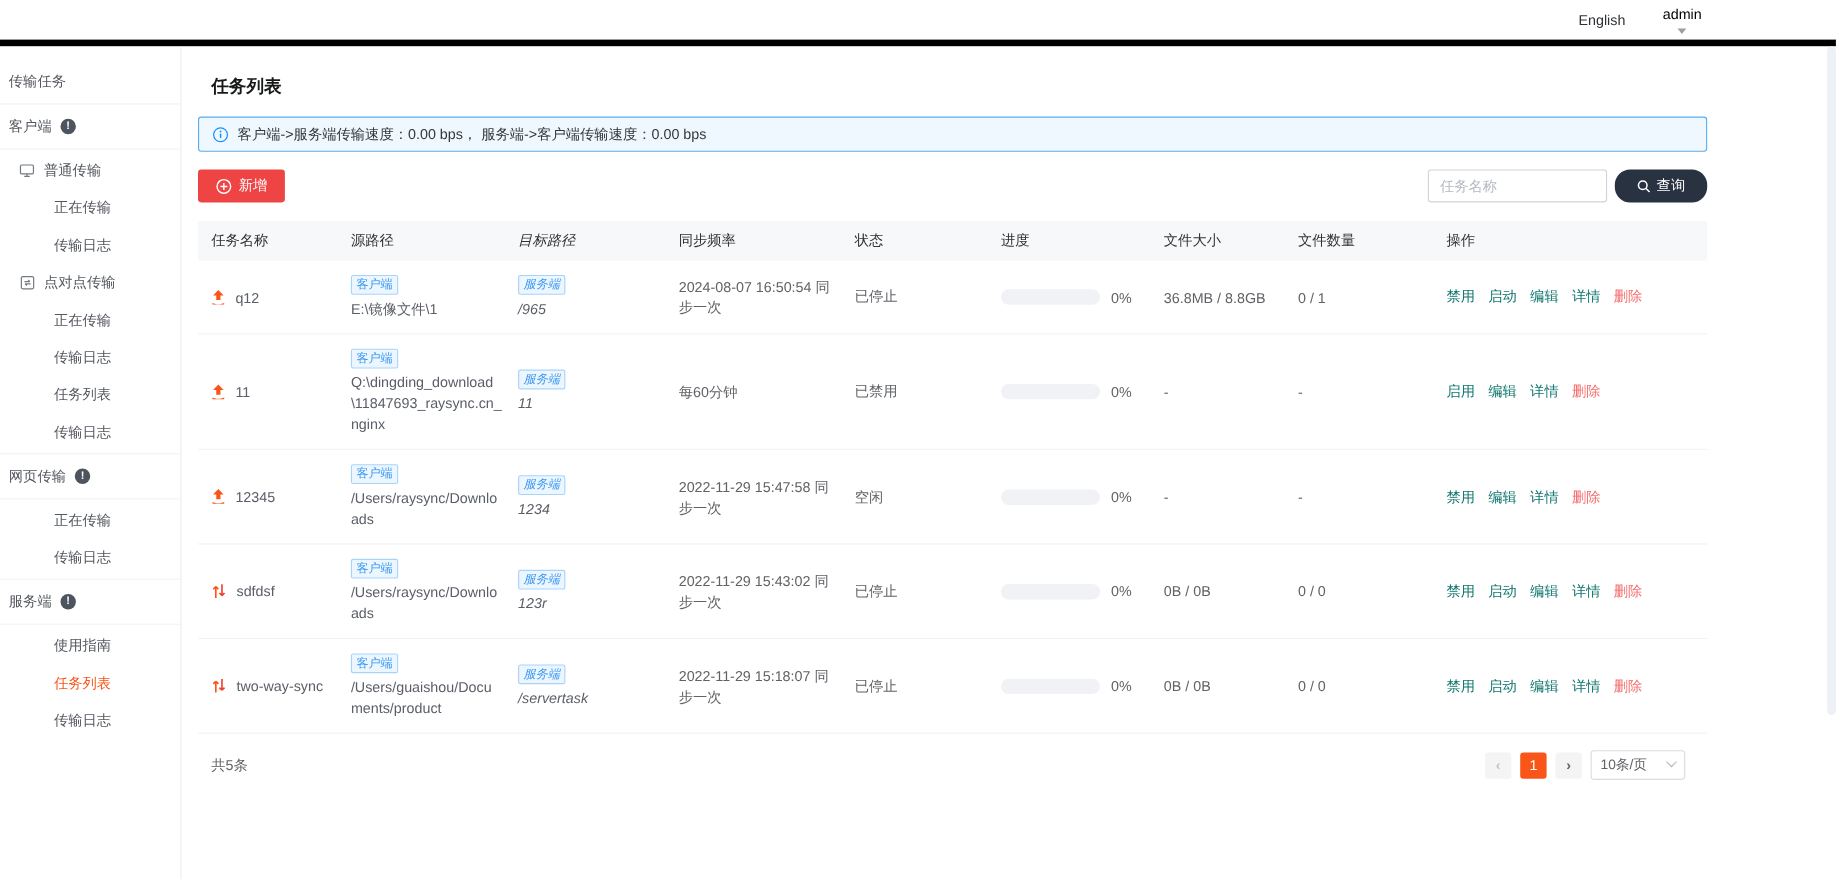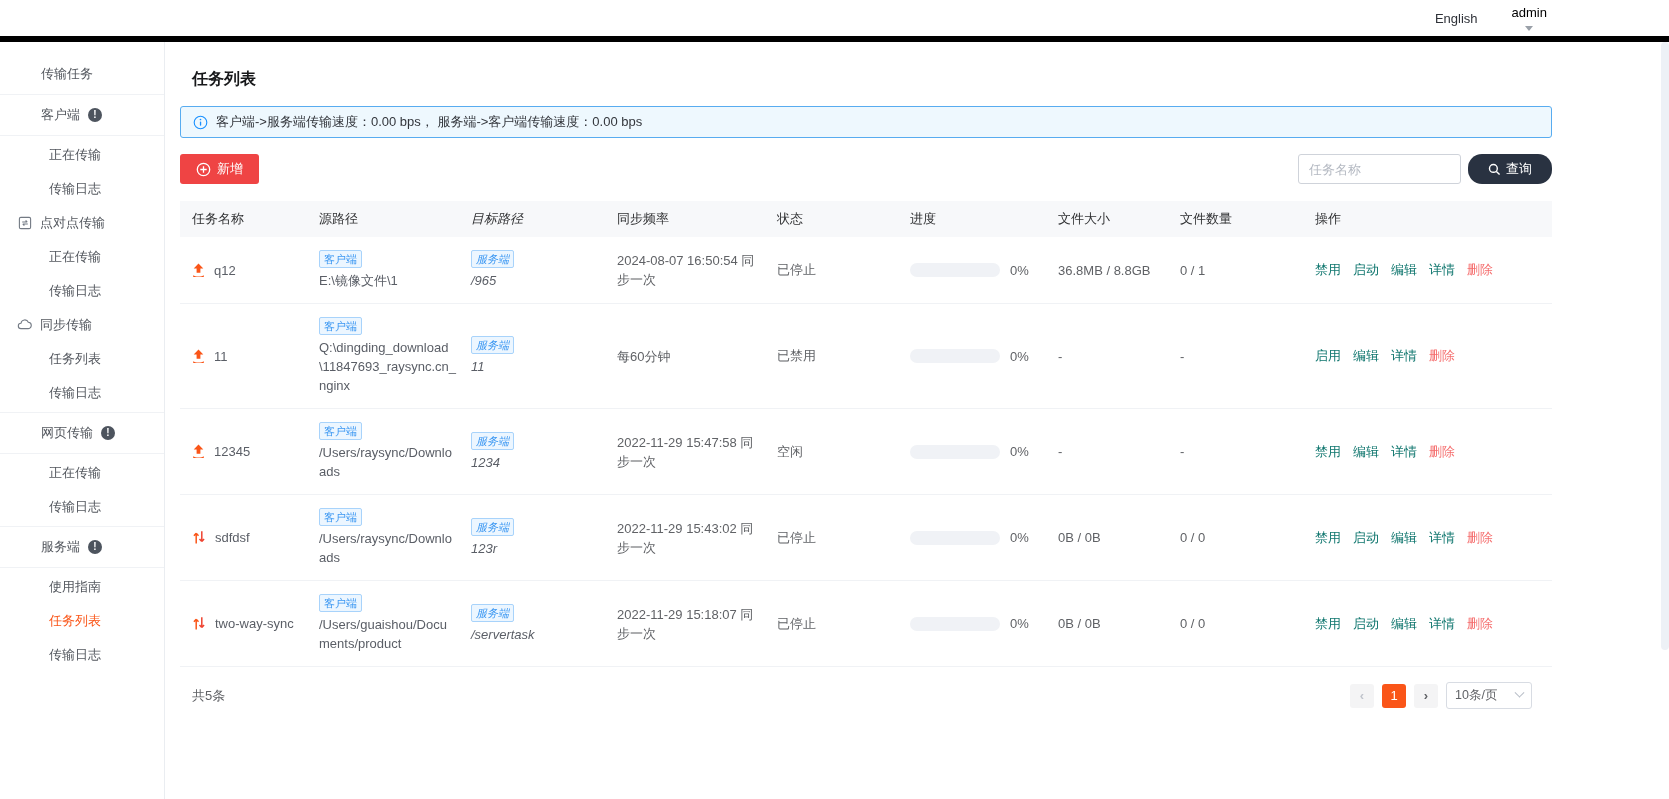--- a/index.html
+++ b/index.html
@@ -14,21 +14,21 @@
   .topbar .lang { color:#2e3138; cursor:pointer; }
   .topbar .user { color:#000000; display:flex; align-items:center; gap:6px; cursor:pointer;flex-direction:column; }
   .caret-down { width:0; height:0; border-left:4px solid transparent; border-right:4px solid transparent;
                 border-top:5px solid #9aa0a8; display:inline-block; }
   
   .layout { display:flex; height:757px; }
   .sidebar { width:165px; border-right:1px solid #eaedf1; padding-top:12px; flex-shrink:0; }
   .side-section { border-bottom:1px solid #f0f2f5; padding:2px 0; }
   .side-section:last-child { border-bottom:none; }
   .side-item { display:flex; align-items:center; cursor:pointer; color:#53575e; }
-  .side-item.root { height:36px; padding-left:41px; gap:8px; }
+  .side-item.root { height:36px; padding-left:8px; gap:8px; }
   .side-item.group { height:34px; padding-left:17px; gap:8px; }
   .side-item.sub { height:34px; padding-left:49px; }
   .side-item.active { color:#fa5518; }
   .side-item .ic { display:inline-flex; width:15px; justify-content:center; }
   .badge { width:14px; height:14px; border-radius:50%; background:#4d545e; color:#fff; font-size:10px;
            font-weight:bold; display:inline-flex; align-items:center; justify-content:center; line-height:1; }
   
   .main { flex:1; padding-left:15px; }
   .content { width:1372px; }
   .page-title { font-size:16px; font-weight:bold; color:#17181a; margin:27px 0 0 12px; }
@@ -104,48 +104,49 @@
           <span>传输任务</span>
         </div>
       </div>
       <div class="side-section">
         <div class="side-item root">
           <span>客户端</span>
           <span class="badge">!</span>
         </div>
       </div>
       <div class="side-section">
+        <div class="side-item group">
+          <span class="ic">
+            <svg width="15" height="14" viewBox="0 0 15 14">
+              <rect x="1.6" y="2" width="11.8" height="8" rx="1" fill="none" stroke="#737a84" stroke-width="1.1"></rect>
+              <path d="M5 12.4 H10 M7.5 10 V12.4" stroke="#737a84" stroke-width="1.1"></path>
+            </svg>
+          </span>
+          <span>普通传输</span>
+        </div>
         <div class="side-item sub">
           <span>正在传输</span>
         </div>
         <div class="side-item sub">
           <span>传输日志</span>
         </div>
         <div class="side-item group">
           <span class="ic">
             <svg width="14" height="14" viewBox="0 0 14 14">
               <rect x="1.4" y="1.4" width="11.2" height="11.2" rx="1.4" fill="none" stroke="#737a84" stroke-width="1.1"></rect>
               <path d="M4.2 6 H9.2 M9.2 6 L7.6 4.5 M9.8 8 H4.8 M4.8 8 L6.4 9.5" stroke="#737a84" stroke-width="1.1" fill="none"></path>
             </svg>
           </span>
           <span>点对点传输</span>
         </div>
         <div class="side-item sub">
           <span>正在传输</span>
         </div>
         <div class="side-item sub">
           <span>传输日志</span>
-        </div>
-        <div class="side-item group">
-          <span class="ic">
-            <svg width="15" height="14" viewBox="0 0 15 14">
-              <path d="M4 10.6 a2.7 2.7 0 0 1 0-5.4 a3.8 3.8 0 0 1 7.3-0.9 a2.7 2.7 0 0 1-0.4 6.3 z" fill="none" stroke="#737a84" stroke-width="1.1"></path>
-            </svg>
-          </span>
-          <span>同步传输</span>
         </div>
         <div class="side-item sub">
           <span>任务列表</span>
         </div>
         <div class="side-item sub">
           <span>传输日志</span>
         </div>
       </div>
       <div class="side-section">
         <div class="side-item root">

